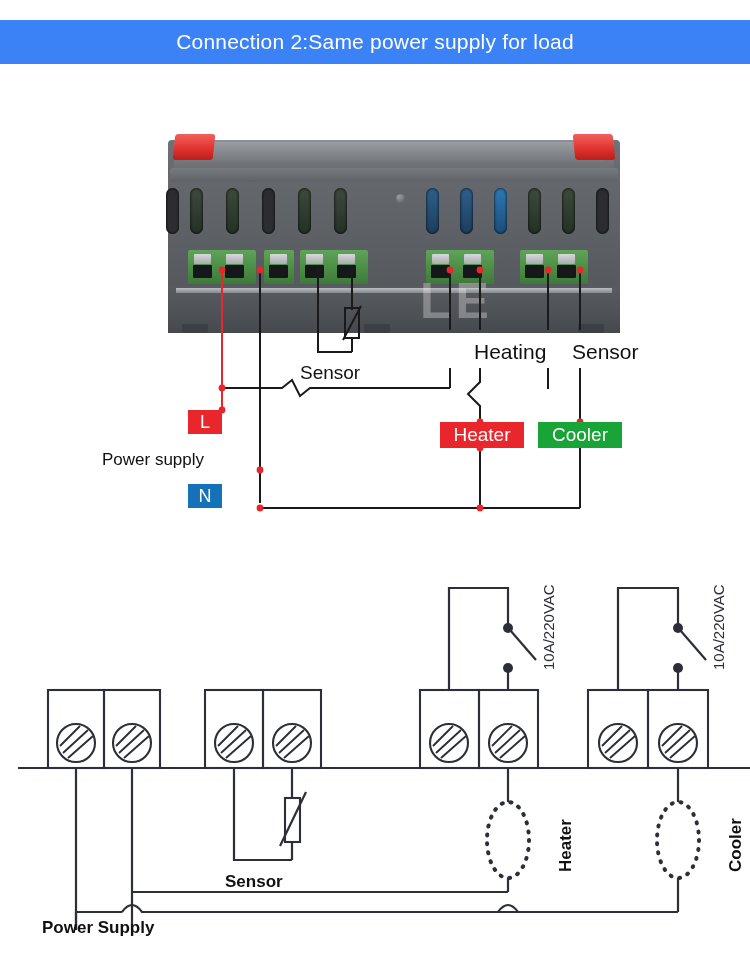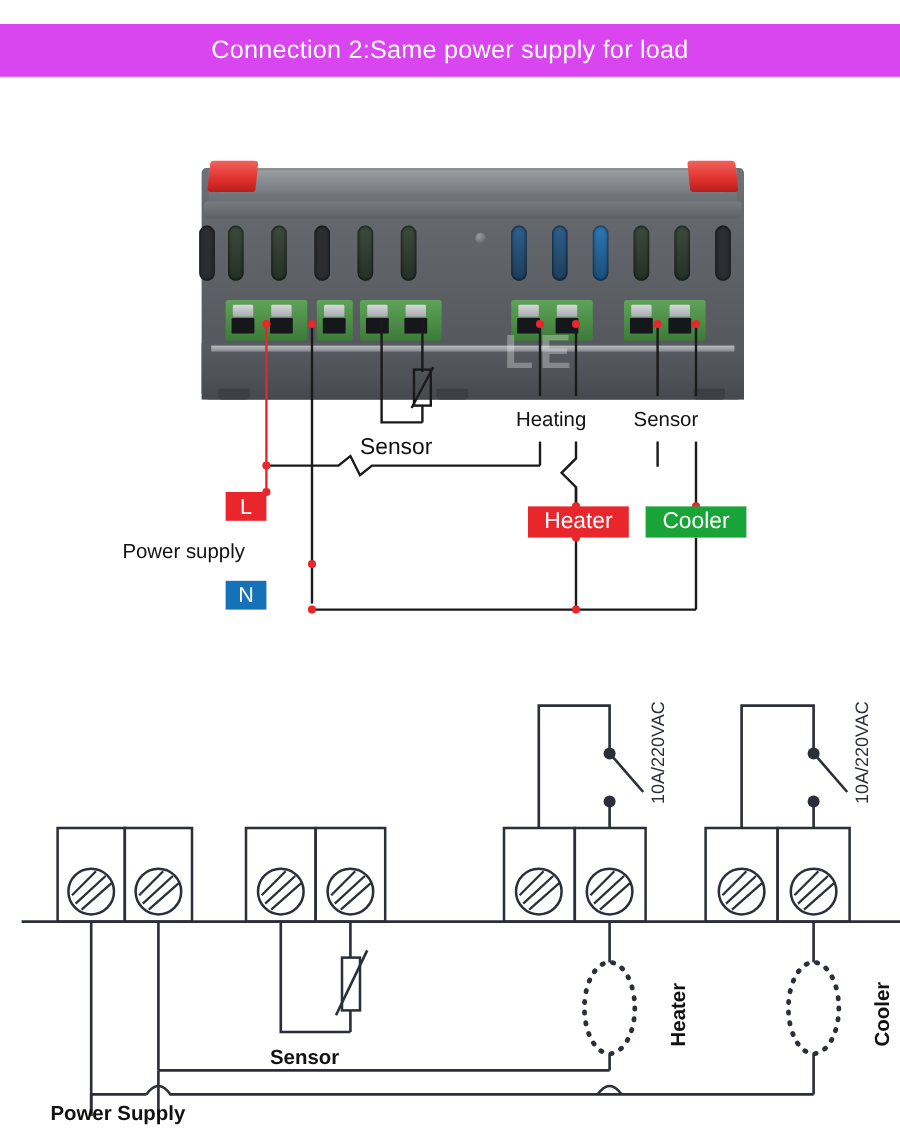--- a/index.html
+++ b/index.html
@@ -10,21 +10,21 @@
     font-family: "Liberation Sans", sans-serif;
     position: relative;
     overflow: hidden;
   }
   #root { position: relative; width: 750px; height: 957px; }
 
   
   .banner {
     position: absolute; left: 0; top: 20px;
     width: 750px; height: 44px;
-    background: #d946ef;
+    background: #3b82f6;
     display: flex; align-items: center; justify-content: center;
   }
   .banner-title {
     color: #ffffff;
     font-size: 21px;
     letter-spacing: .2px;
     font-family: "Liberation Sans", sans-serif;
   }
 
   
@@ -106,41 +106,41 @@
     position: absolute; left: 8px; top: 170px;
     width: 436px; height: 5px;
     background: linear-gradient(180deg,#b9bcc0,#86898e);
   }
   .foot {
     position: absolute; top: 206px; width: 26px; height: 9px;
     background: #3c3f43; border-radius: 0 0 3px 3px;
   }
   .watermark {
     position: absolute; left: 420px; top: 272px;
-    font-size: 40px; font-weight: bold; color: rgba(255,255,255,.30);
+    font-size: 50px; font-weight: bold; color: rgba(255,255,255,.30);
     letter-spacing: 5px; font-family: "Liberation Sans", sans-serif;
     pointer-events: none; user-select: none;
   }
 
   
   svg { position: absolute; left: 0; top: 0; overflow: visible; }
   .wire      { stroke: #1a1a1a; stroke-width: 2; fill: none; }
   .wire-red  { stroke: #e8262b; stroke-width: 2; fill: none; }
   .dot-red   { fill: #e8262b; }
   .thin      { stroke: #2c2f3a; stroke-width: 2.2; fill: none; }
   .thin2     { stroke: #2c2f3a; stroke-width: 1.9; fill: none; }
   .boxline   { stroke: #2c2f3a; stroke-width: 2.1; fill: none; }
 
   .lbl {
     position: absolute; color: #111;
     font-family: "Liberation Sans", sans-serif;
     white-space: nowrap;
   }
   .lbl-sensor  { font-size: 19px; }
-  .lbl-heating { font-size: 17px; }
+  .lbl-heating { font-size: 21px; margin-left: 44px; }
   .lbl-ps      { font-size: 17px; }
 
   .chip {
     position: absolute; display: flex; align-items: center; justify-content: center;
     color: #fff; font-size: 18px; height: 24px;
     font-family: "Liberation Sans", sans-serif;
   }
   .chip-L { background: #e8262b; width: 34px; }
   .chip-N { background: #1571b8; width: 34px; }
   .chip-heater { background: #e8262b; width: 84px; height: 26px; font-size: 19px; }

